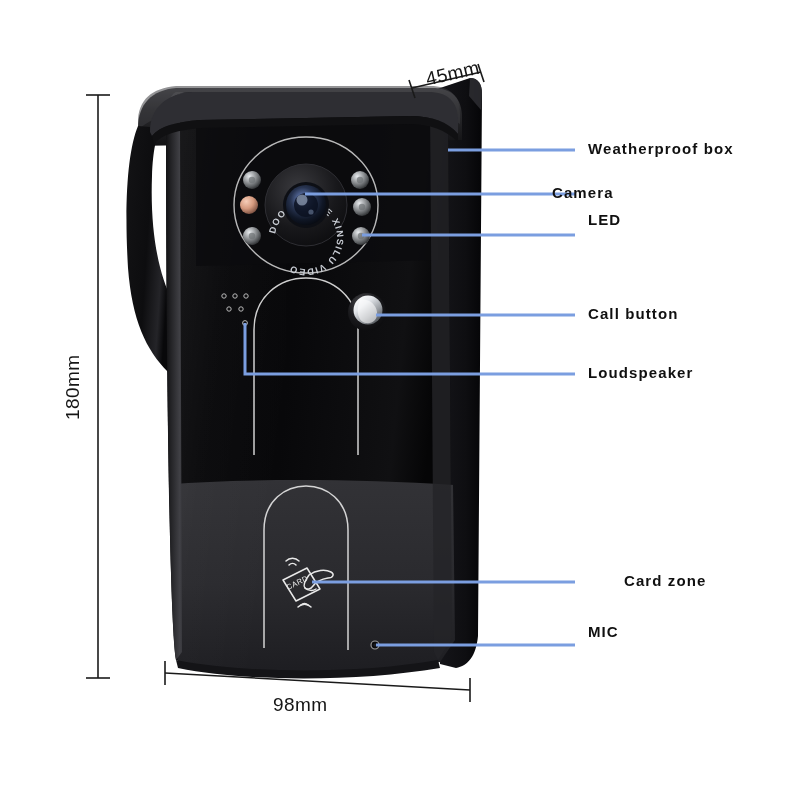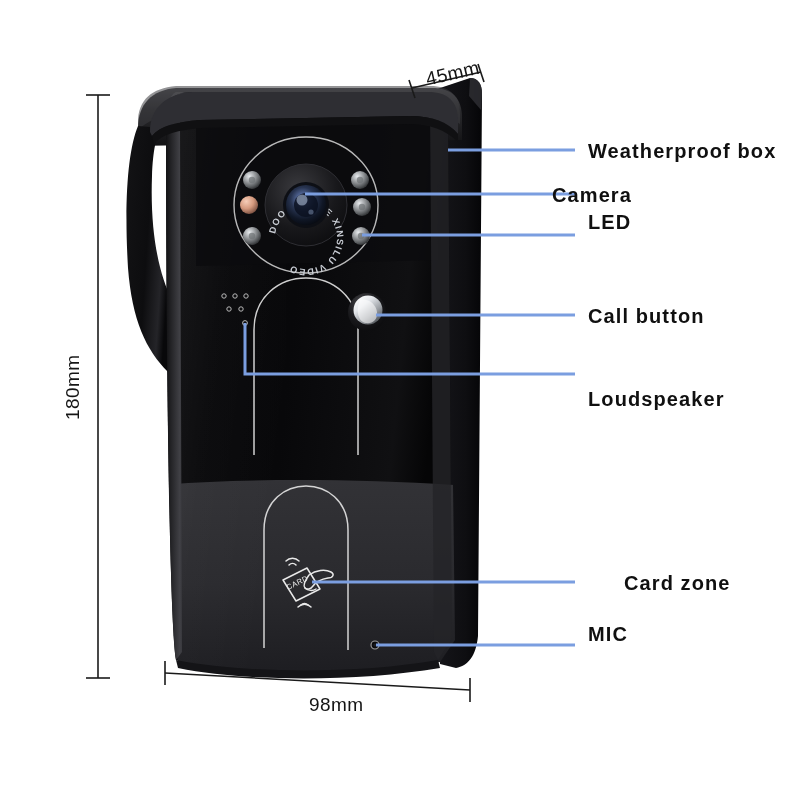--- a/index.html
+++ b/index.html
@@ -22,21 +22,21 @@
     position: absolute;
     left: 0;
     top: 0;
     width: 800px;
     height: 800px;
   }
   .callout-label {
     position: absolute;
     font-family: "Liberation Sans", sans-serif;
     font-weight: bold;
-    font-size: 20px;
+    font-size: 15px;
     letter-spacing: 1.1px;
     color: #101010;
     white-space: nowrap;
     line-height: 1;
   }
   .dim-label {
     position: absolute;
     font-family: "Liberation Sans", sans-serif;
     font-weight: normal;
     font-size: 19px;
@@ -358,21 +358,21 @@
       <polyline points="245,323 245,374 575,374"></polyline>
       <line x1="312" y1="582" x2="575" y2="582"></line>
       <line x1="376" y1="645" x2="575" y2="645"></line>
     </g>
   </svg>
 
   <div class="callout-label" style="left:588px; top:141px;">Weatherproof box</div>
   <div class="callout-label" style="left:552px; top:185px;">Camera</div>
   <div class="callout-label" style="left:588px; top:212px;">LED</div>
   <div class="callout-label" style="left:588px; top:306px;">Call button</div>
-  <div class="callout-label" style="left:588px; top:365px;margin-top:24px;">Loudspeaker</div>
+  <div class="callout-label" style="left:588px; top:365px;">Loudspeaker</div>
   <div class="callout-label" style="left:588px; top:573px;margin-left:36px;">Card zone</div>
   <div class="callout-label" style="left:588px; top:624px;">MIC</div>
 
   <div class="dim-label slanted" style="left:424px; top:70px;">45mm</div>
   <div class="dim-label vertical" style="left:63px; top:420px;">180mm</div>
-  <div class="dim-label" style="left:273px; top:695px;margin-left:36px;">98mm</div>
+  <div class="dim-label" style="left:273px; top:695px;">98mm</div>
 
 </div>
 
 </body></html>

